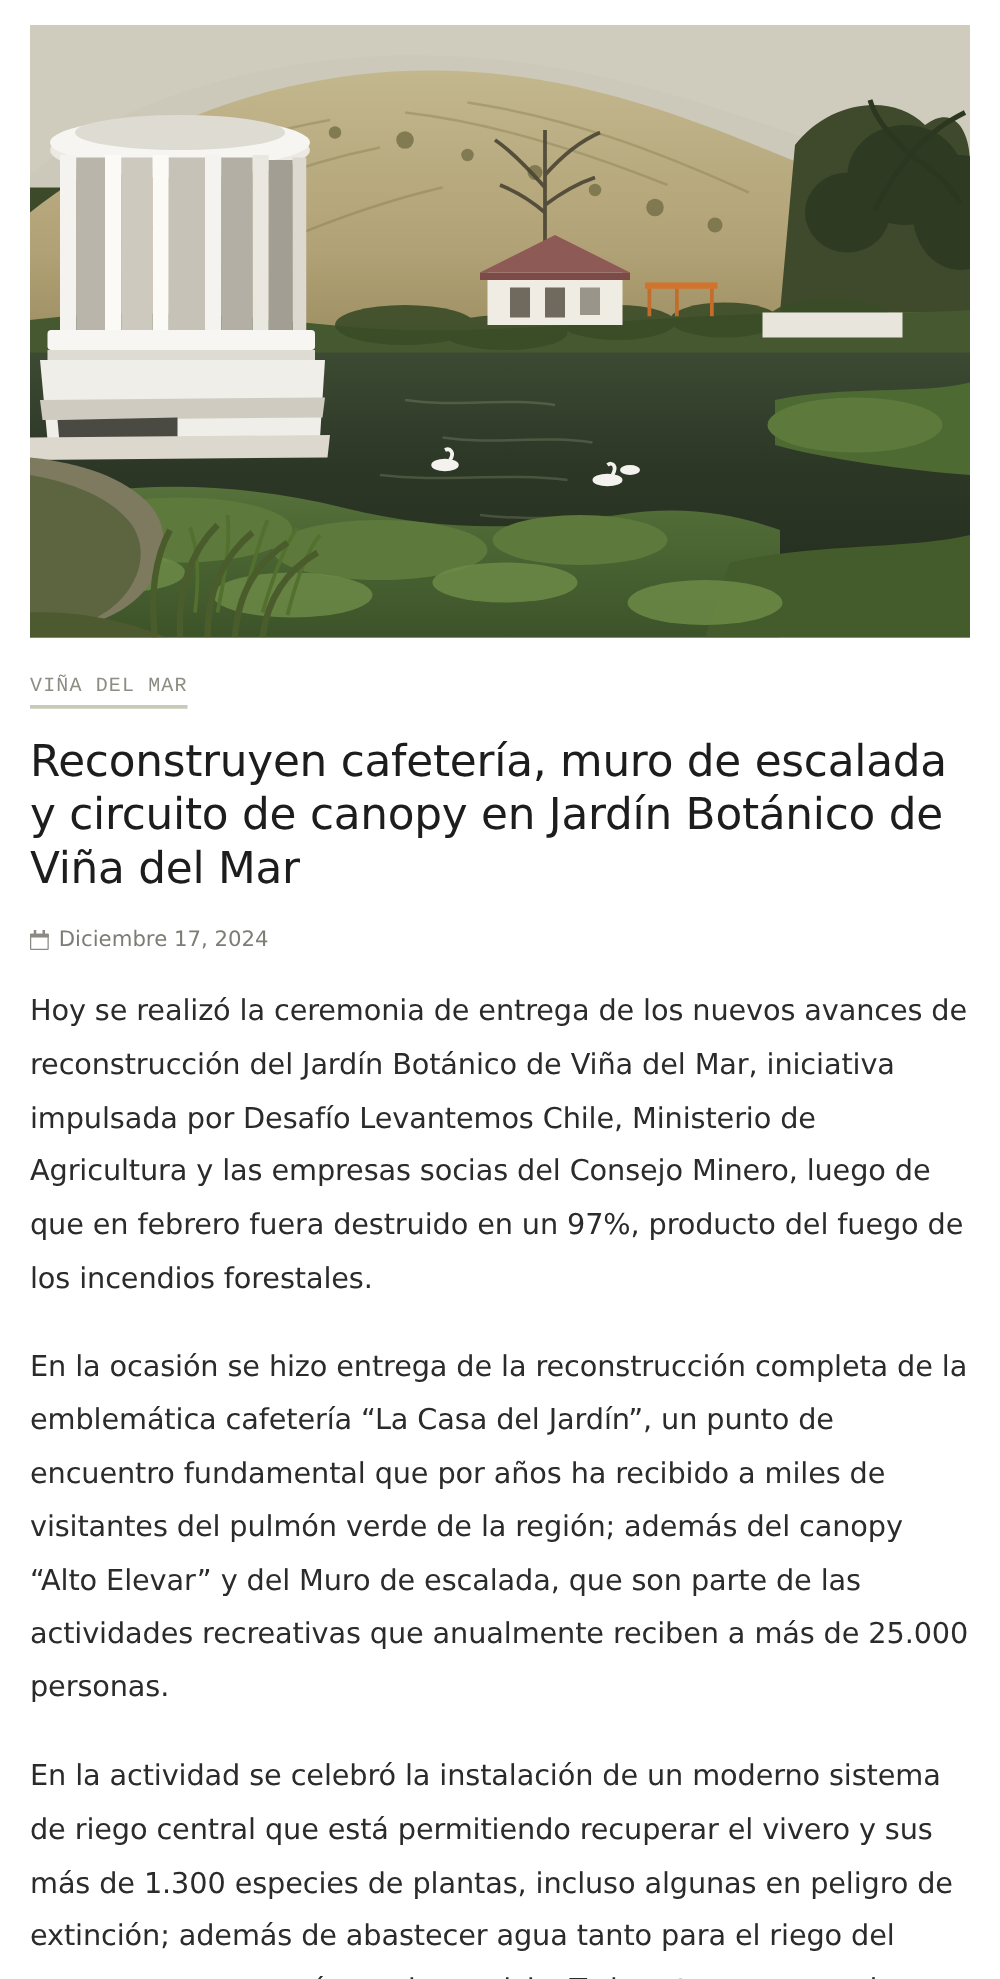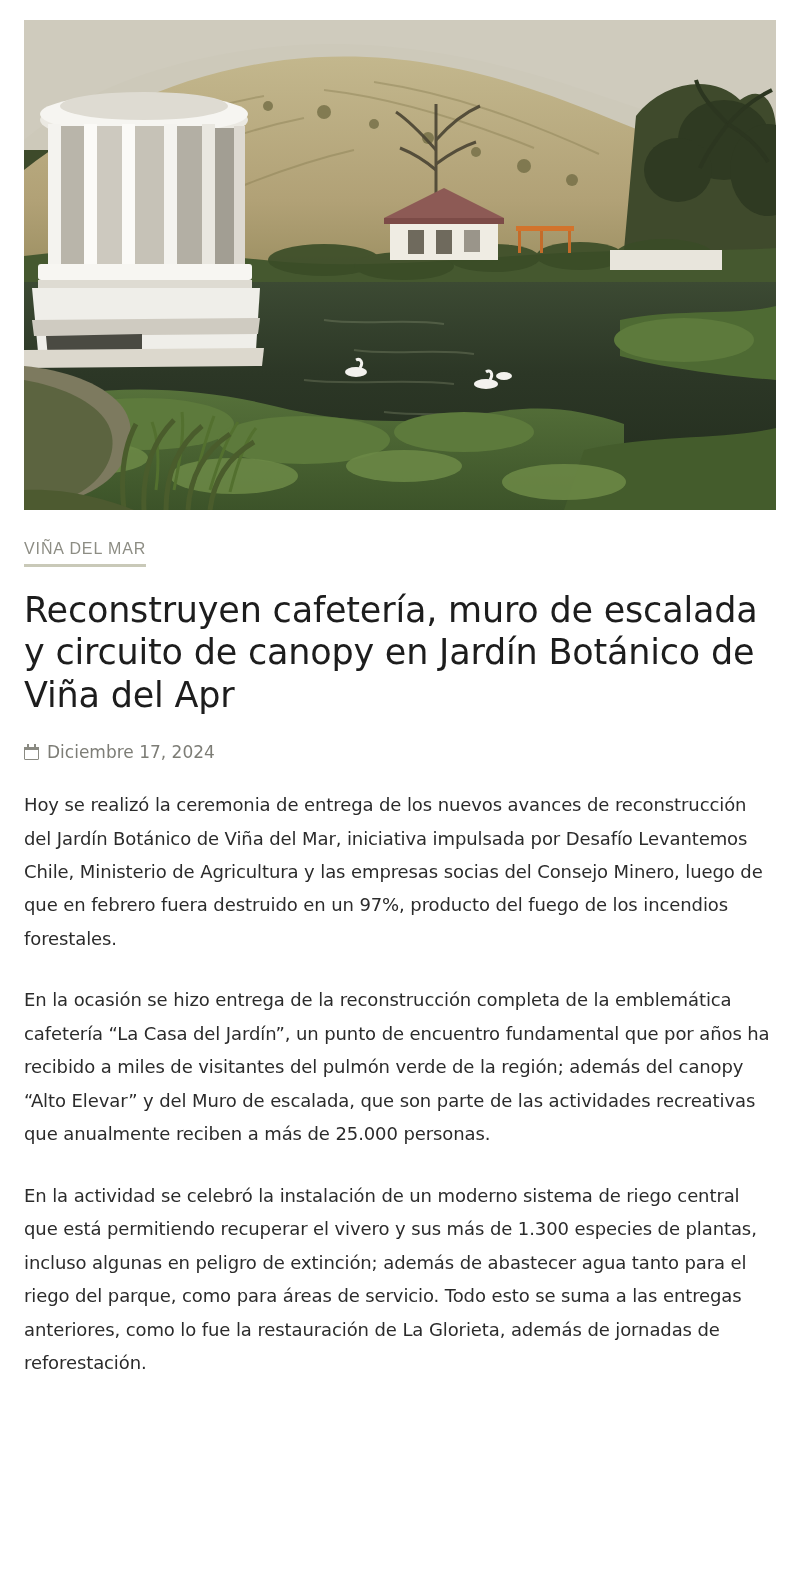--- a/index.html
+++ b/index.html
@@ -30,21 +30,21 @@
   .hero-svg { display: block; width: 100%; height: 100%; }
 
   
   .category-wrap {
     margin-top: 30px;
     display: inline-block;
     border-bottom: 3px solid #c9c9b8;
     padding-bottom: 6px;
   }
   .category {
-    font-family: Liberation Sans, sans-serif;
+    font-family: Liberation Mono, monospace;
     font-size: 16px;
     letter-spacing: 0.9px;
     color: #8d8d84;
     text-transform: uppercase;
     display: block;
   }
 
   
   .title {
     margin: 22px 0 0 0;
@@ -96,21 +96,21 @@
     font-family: "DejaVu Sans", sans-serif;
     font-size: 17px;
     color: #7d7d76;
   }
 
   
   .body-copy { margin-top: 26px; }
   .body-copy p {
     margin: 0 0 28px 0;
     font-family: "DejaVu Sans", sans-serif;
-    font-size: 18px;
+    font-size: 23px;
     line-height: 1.86;
     color: #2b2b2b;
     letter-spacing: -0.1px;
   }
   .body-copy p:last-child { margin-bottom: 10px; }
 </style>
 </head>
 <body>
 
 <div class="article">
@@ -296,21 +296,21 @@
       <path d="M0,470 C40,468 80,478 110,490 L0,490 Z" fill="#4d5a30"></path>
     </svg>
   </figure>
 
   
   <div class="category-wrap">
     <span class="category">VIÑA DEL MAR</span>
   </div>
 
   
-  <h1 class="title">Reconstruyen cafetería, muro de escalada y circuito de canopy en Jardín Botánico de Viña del Apr</h1>
+  <h1 class="title">Reconstruyen cafetería, muro de escalada y circuito de canopy en Jardín Botánico de Viña del Mar</h1>
 
   
   <div class="date-row">
     <span class="cal-icon">
       <span class="frame"></span>
       <span class="bar"></span>
       <span class="peg-l"></span>
       <span class="peg-r"></span>
     </span>
     <span class="date-text">Diciembre 17, 2024</span>

